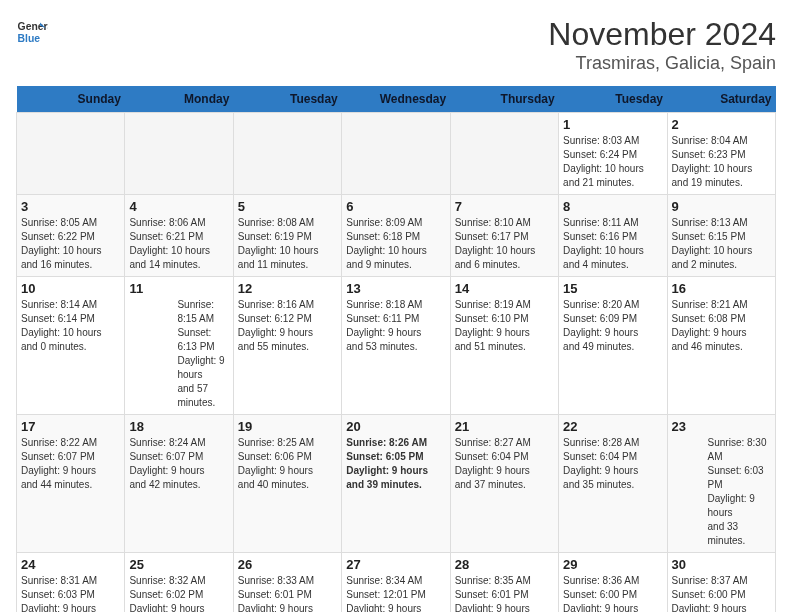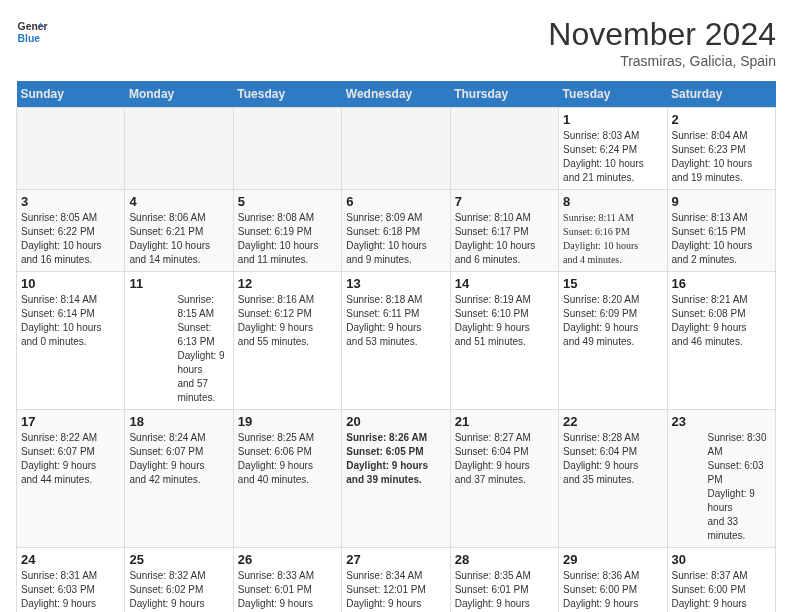--- a/index.html
+++ b/index.html
@@ -27,33 +27,33 @@
     }
     .title-block {
       text-align: right;
     }
     .month-title {
       font-size: 32px;
       font-weight: 300;
       color: #333;
     }
     .location {
-      font-size: 14px;
+      font-size: 18px;
       color: #555;
     }
     table {
       width: 100%;
       border-collapse: collapse;
       font-size: 11px;
     }
     thead tr th {
       background: #2e7bc4;
-      color: #e5e5e5;
+      color: #0f172a;
       padding: 6px 4px;
-      text-align: left;
+      text-align: right;
       font-size: 12px;
       font-weight: bold;
     }
     tbody tr td {
       border: 1px solid #ddd;
       vertical-align: top;
       padding: 4px;
       width: calc(100% / 7);
       height: 80px;
       background: #fff;
@@ -158,21 +158,21 @@
         </td>
         <td>
           <div class="day-num">7</div>
           <div class="day-info" style="white-space: pre-line;">Sunrise: 8:10 AM
 Sunset: 6:17 PM
 Daylight: 10 hours
 and 6 minutes.</div>
         </td>
         <td>
           <div class="day-num">8</div>
-          <div class="day-info" style="white-space: pre-line; font-family: Liberation Serif, serif;">Sunrise: 8:11 AM
+          <div class="day-info" style="white-space: pre-line;">Sunrise: 8:11 AM
 Sunset: 6:16 PM
 Daylight: 10 hours
 and 4 minutes.</div>
         </td>
         <td>
           <div class="day-num">9</div>
           <div class="day-info" style="white-space: pre-line;">Sunrise: 8:13 AM
 Sunset: 6:15 PM
 Daylight: 10 hours
 and 2 minutes.</div>

